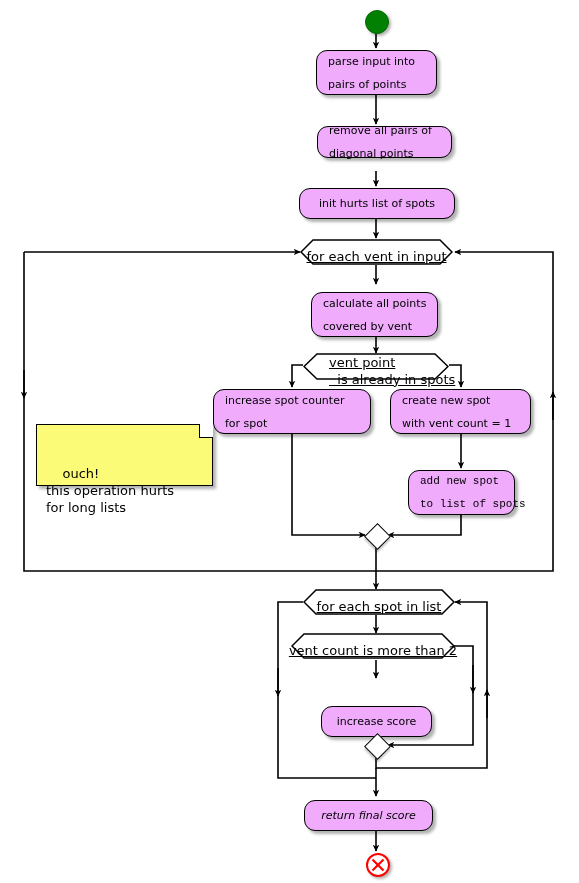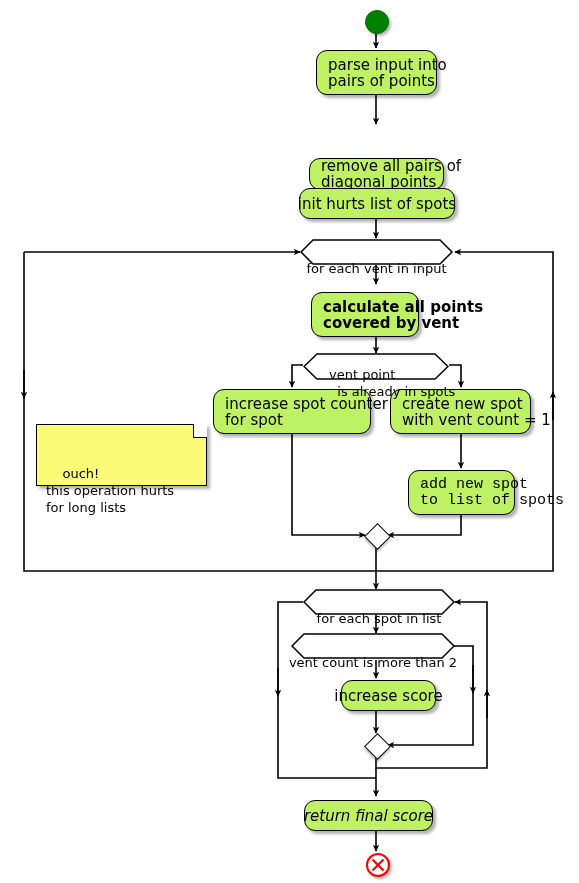--- a/index.html
+++ b/index.html
@@ -17,25 +17,25 @@
   }
   #edges {
     position: absolute;
     left: 0; top: 0;
     width: 579px;
     height: 883px;
   }
   .node {
     position: absolute;
     box-sizing: border-box;
-    background: #bef264;
+    background: #f0abfc;
     border: 1.5px solid #000000;
     color: #000000;
-    font-size: 15px;
-    line-height: 16px;
+    font-size: 11px;
+    line-height: 23px;
     z-index: 5;
   }
   .activity {
     border-radius: 11px;
     box-shadow: 3px 3px 3px rgba(0,0,0,0.30);
     display: flex;
     align-items: center;
     padding: 4px 11px;
   }
   .activity .txt {
@@ -46,47 +46,48 @@
     justify-content: center;
   }
   .activity.centered .txt { text-align: center; }
 
   .hexwrap {
     position: absolute;
     z-index: 5;
   }
   .hexwrap .hextext {
     position: absolute;
-    left: 0; top: 16px;
+    left: 0; top: 4px;
     width: 100%;
     height: 100%;
     display: flex;
     align-items: center;
     justify-content: center;
     font-family: "DejaVu Sans", sans-serif;
     font-size: 13px;
     line-height: 17px;
     color: #000;
     white-space: pre;
     pointer-events: none;
+    text-decoration: underline;
   }
   .hexwrap.lefttext .hextext {
     justify-content: flex-start;
     padding-left: 26px;
   }
 
   .note {
     position: absolute;
     background: #FBFB77;
     border: 1px solid #000000;
     box-shadow: 3px 3px 3px rgba(0,0,0,0.30);
     font-size: 13px;
     line-height: 17px;
     color: #000;
-    padding: 6px 14px 6px 9px;
+    padding: 6px 20px 6px 9px;
     white-space: pre;
     z-index: 6;
   }
   .note .fold {
     position: absolute;
     right: -1px;
     top: -1px;
     width: 13px;
     height: 13px;
     background: #FFFFFF;
@@ -188,50 +189,50 @@
     </g>
   </svg>
 
   <div class="circle-start" style="left:365px; top:10px; width:22px; height:22px;"></div>
 
   <div class="node activity" style="left:316px; top:50px; width:121px; height:45px;">
     <span class="txt">parse input into
 pairs of points</span>
   </div>
 
-  <div class="node activity" style="left:309px; top:126px; width:135px; height:32px;margin-top:32px;">
+  <div class="node activity" style="left:317px; top:126px; width:135px; height:32px;">
     <span class="txt">remove all pairs of
 diagonal points</span>
   </div>
 
   <div class="node activity centered" style="left:299px; top:188px; width:156px; height:31px;">
     <span class="txt">init hurts list of spots</span>
   </div>
 
-  <div class="node activity" style="left:311px; top:292px; width:108px; height:45px;font-weight:bold;">
+  <div class="node activity" style="left:311px; top:292px; width:127px; height:45px;">
     <span class="txt">calculate all points
 covered by vent</span>
   </div>
 
   <div class="node activity" style="left:213px; top:389px; width:158px; height:45px;">
     <span class="txt">increase spot counter
 for spot</span>
   </div>
 
   <div class="node activity" style="left:390px; top:389px; width:141px; height:45px;">
     <span class="txt">create new spot
 with vent count = 1</span>
   </div>
 
   <div class="node activity" style="left:408px; top:470px; width:107px; height:45px;font-family:Liberation Mono, monospace;">
     <span class="txt">add new spot
 to list of spots</span>
   </div>
 
-  <div class="node activity centered" style="left:321px; top:680px; width:95px; height:31px;margin-left:20px;">
+  <div class="node activity centered" style="left:321px; top:706px; width:111px; height:31px;">
     <span class="txt">increase score</span>
   </div>
 
   <div class="node activity centered" style="left:304px; top:800px; width:129px; height:31px;font-style:italic;">
     <span class="txt">return final score</span>
   </div>
 
   <div class="hexwrap" style="left:300px; top:239px; width:153px; height:26px;">
     <svg width="153" height="26" viewBox="0 0 153 26" xmlns="http://www.w3.org/2000/svg">
       <path d="M13,1 L140,1 L152,13 L140,25 L13,25 L1,13 Z" fill="#FFFFFF" stroke="#000000" stroke-width="1.5" style="filter:none"></path>

